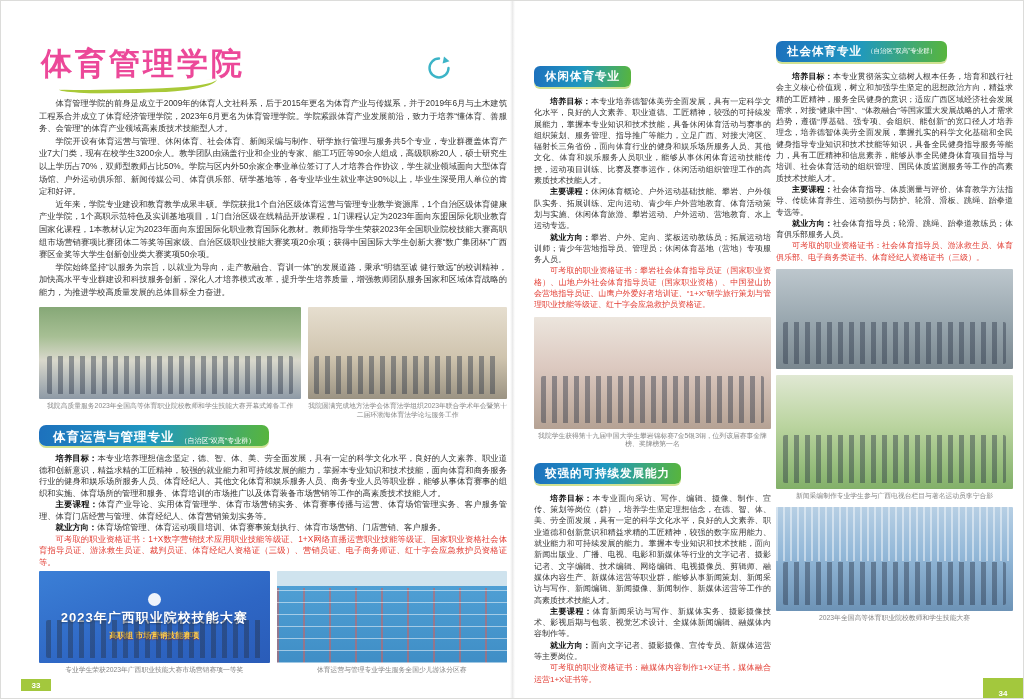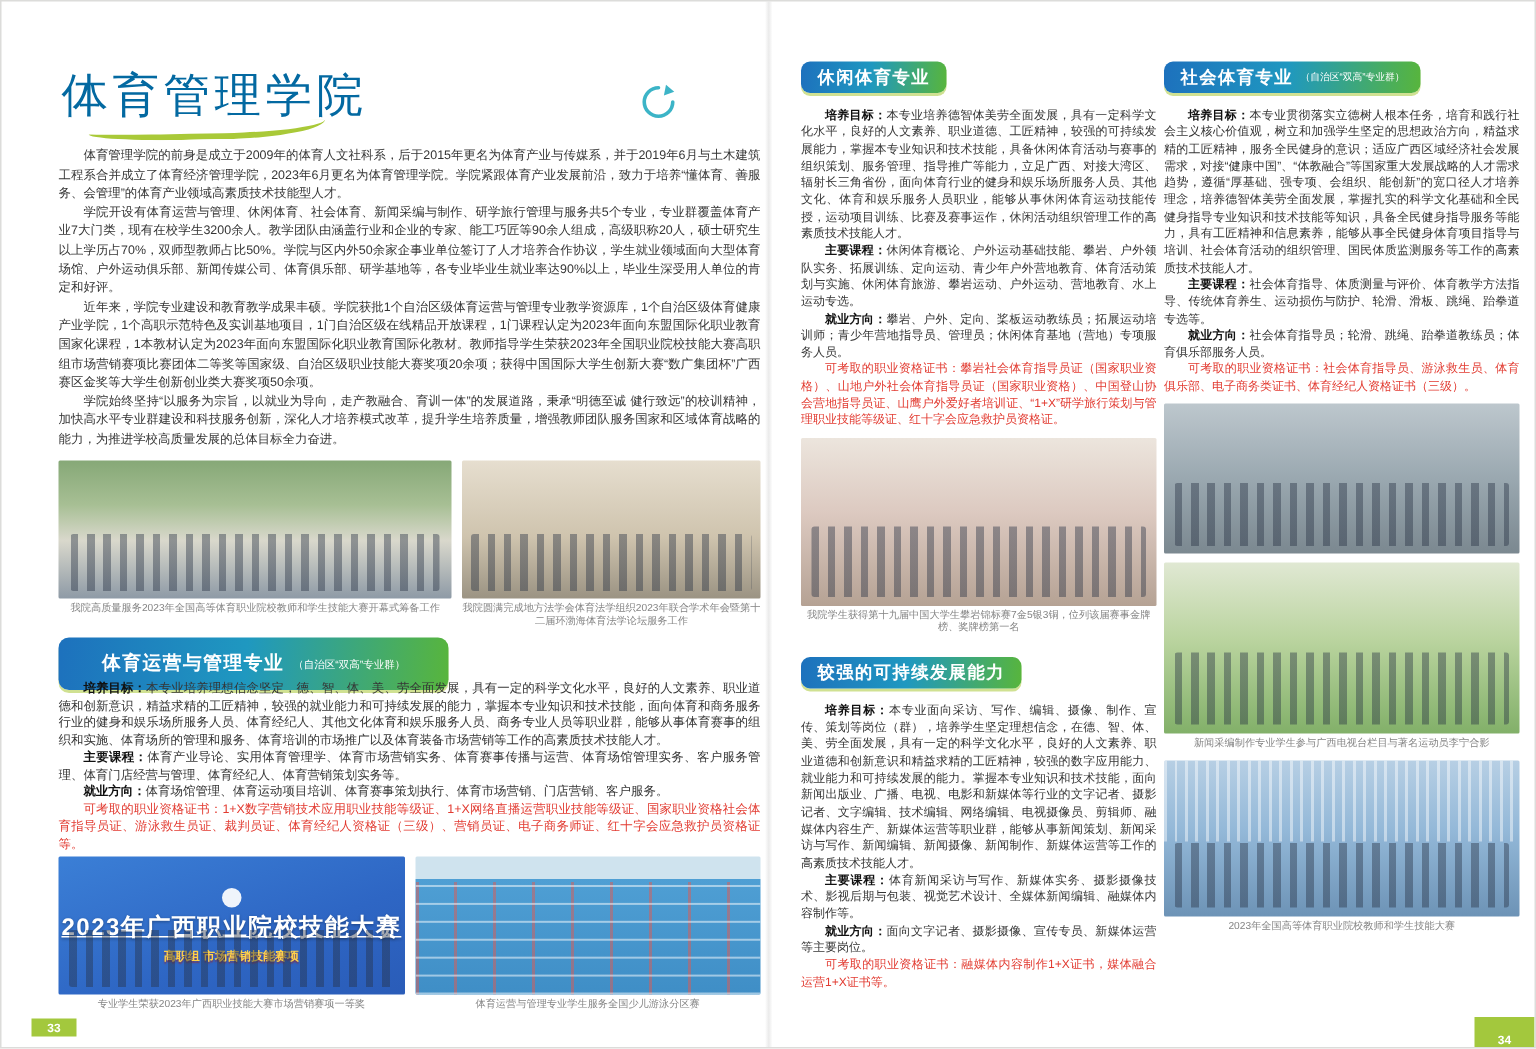--- a/index.html
+++ b/index.html
@@ -7,22 +7,22 @@
   .spread {
     position: relative; width: 1024px; height: 699px; margin: 0 auto;
     background: #ffffff; overflow: hidden;
     font-family: "Liberation Sans", "DejaVu Sans", sans-serif;
     border: 1px solid #dcdcda;
   }
   .fold { position:absolute; left:509px; top:0; width:5px; height:699px;
     background: linear-gradient(90deg, rgba(0,0,0,0) 0%, rgba(110,110,110,.14) 50%, rgba(0,0,0,0) 100%); }
 
   
-  .page-title { position:absolute; left:40px; top:42px; font-size:31px; font-weight:normal;
-    color:#0369a1; letter-spacing:3px; }
+  .page-title { position:absolute; left:40px; top:42px; font-size:31px; font-weight:bold;
+    color:#ec4899; letter-spacing:3px; }
   .title-swoosh { position:absolute; left:58px; top:80px; width:158px; height:12px;
     border-bottom:4px solid #a9c938; border-radius:0 0 50% 50% / 0 0 14px 6px; transform:rotate(-1.2deg); }
 
   .intro-box { position:absolute; left:300px; top:52px; width:116px; text-align:right; }
   .intro-label { font-size:14px; font-weight:bold; color:#2598d4; letter-spacing:2px; }
   .intro-sub { font-size:7.5px; color:#bdbdbd; margin-top:2px; }
   .intro-icon { position:absolute; left:425px; top:54px; width:26px; height:26px; }
 
   .lead { position:absolute; left:38px; top:96px; width:468px; height:206px; overflow:hidden;
     font-size:8.3px; line-height:12.6px; color:#353535; text-align:justify; }
@@ -38,55 +38,55 @@
 
   .crowd::after { content:""; position:absolute; left:3%; right:3%; bottom:5%; height:42%;
     background: repeating-linear-gradient(90deg, rgba(38,48,66,.42) 0 5px, rgba(0,0,0,0) 5px 11px);
     border-radius:2px; }
 
   .ph-ceremony { background: linear-gradient(180deg,#86a877 0%,#a7bf94 32%,#d9d8cc 58%,#8e9aa6 100%); }
   .ph-indoor   { background: linear-gradient(180deg,#e6decf 0%,#cfc4ae 55%,#9b9383 100%); }
   .ph-award    { background: linear-gradient(160deg,#3b7fd6 0%,#2e66c4 60%,#2a5cb8 100%);
     display:flex; flex-direction:column; align-items:center; justify-content:center; gap:3px; }
   .award-logo { width:13px; height:13px; border-radius:50%; background:rgba(255,255,255,.92); }
-  .award-title { color:#fff; font-weight:bold; font-size:16px; letter-spacing:1px;
-    text-shadow:0 1px 2px rgba(0,0,0,.35); white-space:nowrap;text-decoration:underline; }
+  .award-title { color:#fff; font-weight:bold; font-size:13px; letter-spacing:1px;
+    text-shadow:0 1px 2px rgba(0,0,0,.35); white-space:nowrap; }
   .award-sub { color:#ffd24a; font-size:8px; font-weight:bold; text-shadow:0 1px 1px rgba(160,30,30,.6); }
   .ph-pool { background: linear-gradient(180deg,#cfe3ee 0%,#cfe3ee 16%,#4f9fd4 16%,#3f8ec6 100%); }
   .ph-pool::after { content:""; position:absolute; inset:18% 0 0 0;
     background: repeating-linear-gradient(0deg, rgba(255,255,255,.5) 0 1px, rgba(0,0,0,0) 1px 12px),
                 repeating-linear-gradient(90deg, rgba(225,90,80,.5) 0 2px, rgba(0,0,0,0) 2px 26px); }
   .ph-climb { background: linear-gradient(180deg,#ece5dd 0%,#dcc9c0 45%,#b5a294 100%); }
   .ph-skate { background: linear-gradient(180deg,#bdc7cd 0%,#9aa8b0 50%,#7b8890 100%); }
   .ph-grass { background: linear-gradient(180deg,#e0e8d3 0%,#bad49f 45%,#82b069 100%); }
   .ph-stadium { background: linear-gradient(180deg,#b7cfe4 0%,#93b8d8 45%,#6d93b6 100%); }
   .ph-stadium::before { content:""; position:absolute; inset:0 0 48% 0;
     background: repeating-linear-gradient(90deg, rgba(255,255,255,.45) 0 2px, rgba(0,0,0,0) 2px 7px); }
 
-  .sec-head { position:absolute; left:38px; top:424px; height:35px; display:inline-flex;
-    align-items:center; padding:0 29px; border-radius:7px; white-space:nowrap;
+  .sec-head { position:absolute; left:38px; top:424px; height:21px; display:inline-flex;
+    align-items:flex-end; padding:0 14px; border-radius:7px; white-space:nowrap;
     background: linear-gradient(95deg,#1d71bd 0%, #1f98c0 48%, #58b53c 100%);
     box-shadow: 0 2px 0 rgba(169,201,56,.55); color:#fff; }
   .sec-head .t { font-size:12.5px; font-weight:bold; letter-spacing:1px; }
   .sec-head .b { font-size:7px; margin-left:6px; }
 
   .sec-body { position:absolute; left:38px; top:452px; width:468px; height:114px; overflow:hidden;
     font-size:8.3px; line-height:11.5px; color:#353535; text-align:justify; }
   .sec-body p, .coltext p { text-indent:2em; }
   .lbl { font-weight:bold; color:#101010; }
   .cert { color:#e23b31; }
 
   .pagenum { position:absolute; background:#a3c83d; color:#fff; font-size:8px; font-weight:bold;
     display:flex; align-items:center; justify-content:center; }
   .pagenum.left  { left:20px; top:678px; width:30px; height:12px; }
   .pagenum.right { right:0; top:677px; width:40px; height:30px; }
 
   
   .col { position:absolute; top:40px; width:237px; }
-  .col1 { left:533px; }
+  .col1 { left:533px;margin-top:25px; }
   .col2 { left:775px; }
   .head2 { display:inline-flex; align-items:center; height:21px; padding:0 11px; border-radius:6px;
     background: linear-gradient(95deg,#1d71bd 0%, #1f98c0 48%, #58b53c 100%);
     box-shadow: 0 2px 0 rgba(169,201,56,.55); color:#fff; margin-bottom:9px; white-space:nowrap; }
   .head2 .t { font-size:11.5px; font-weight:bold; letter-spacing:1px; }
   .head2 .b { font-size:6.5px; margin-left:5px; }
   .coltext { font-size:8px; line-height:11.3px; color:#353535; text-align:justify; }
   .col .ph { margin-top:6px; }
   .col .caption { margin-bottom:2px; }
   .mt10 { margin-top:12px; }

